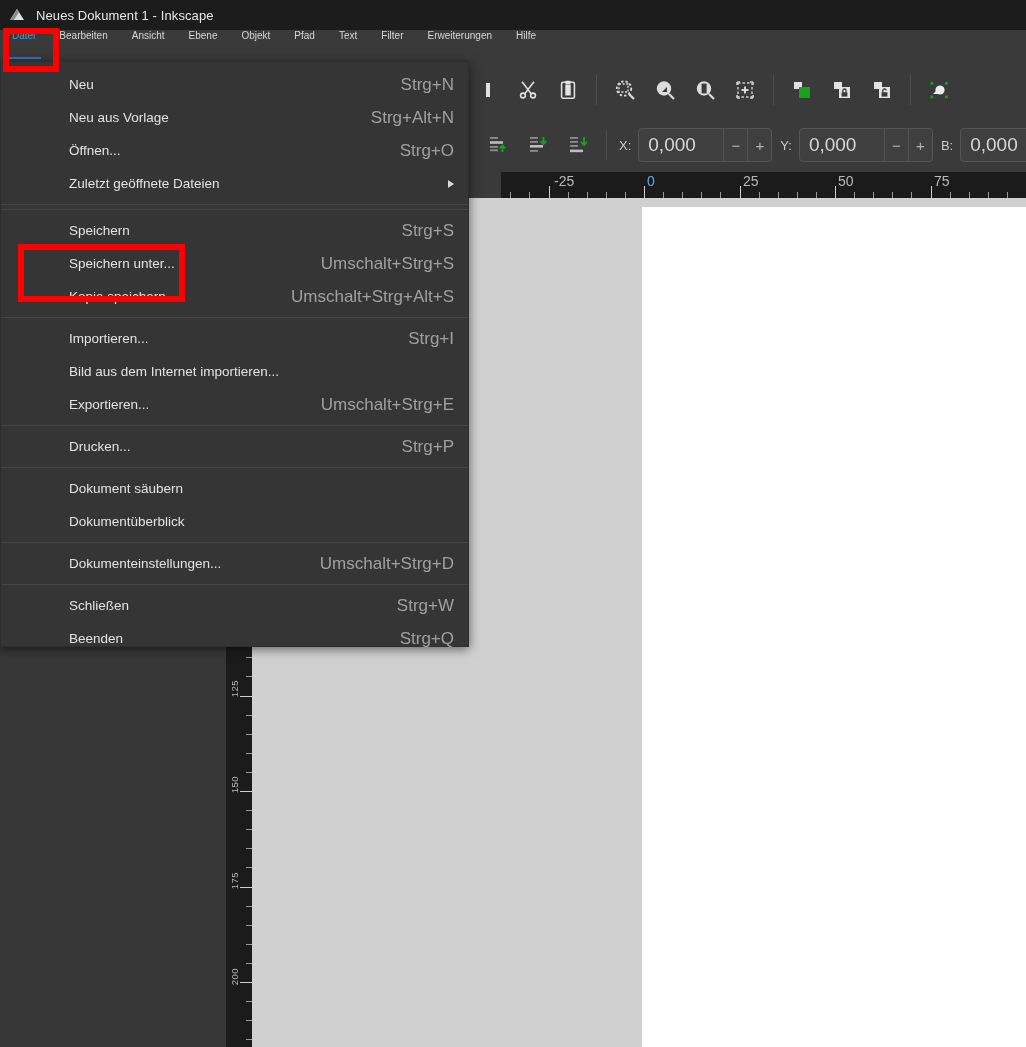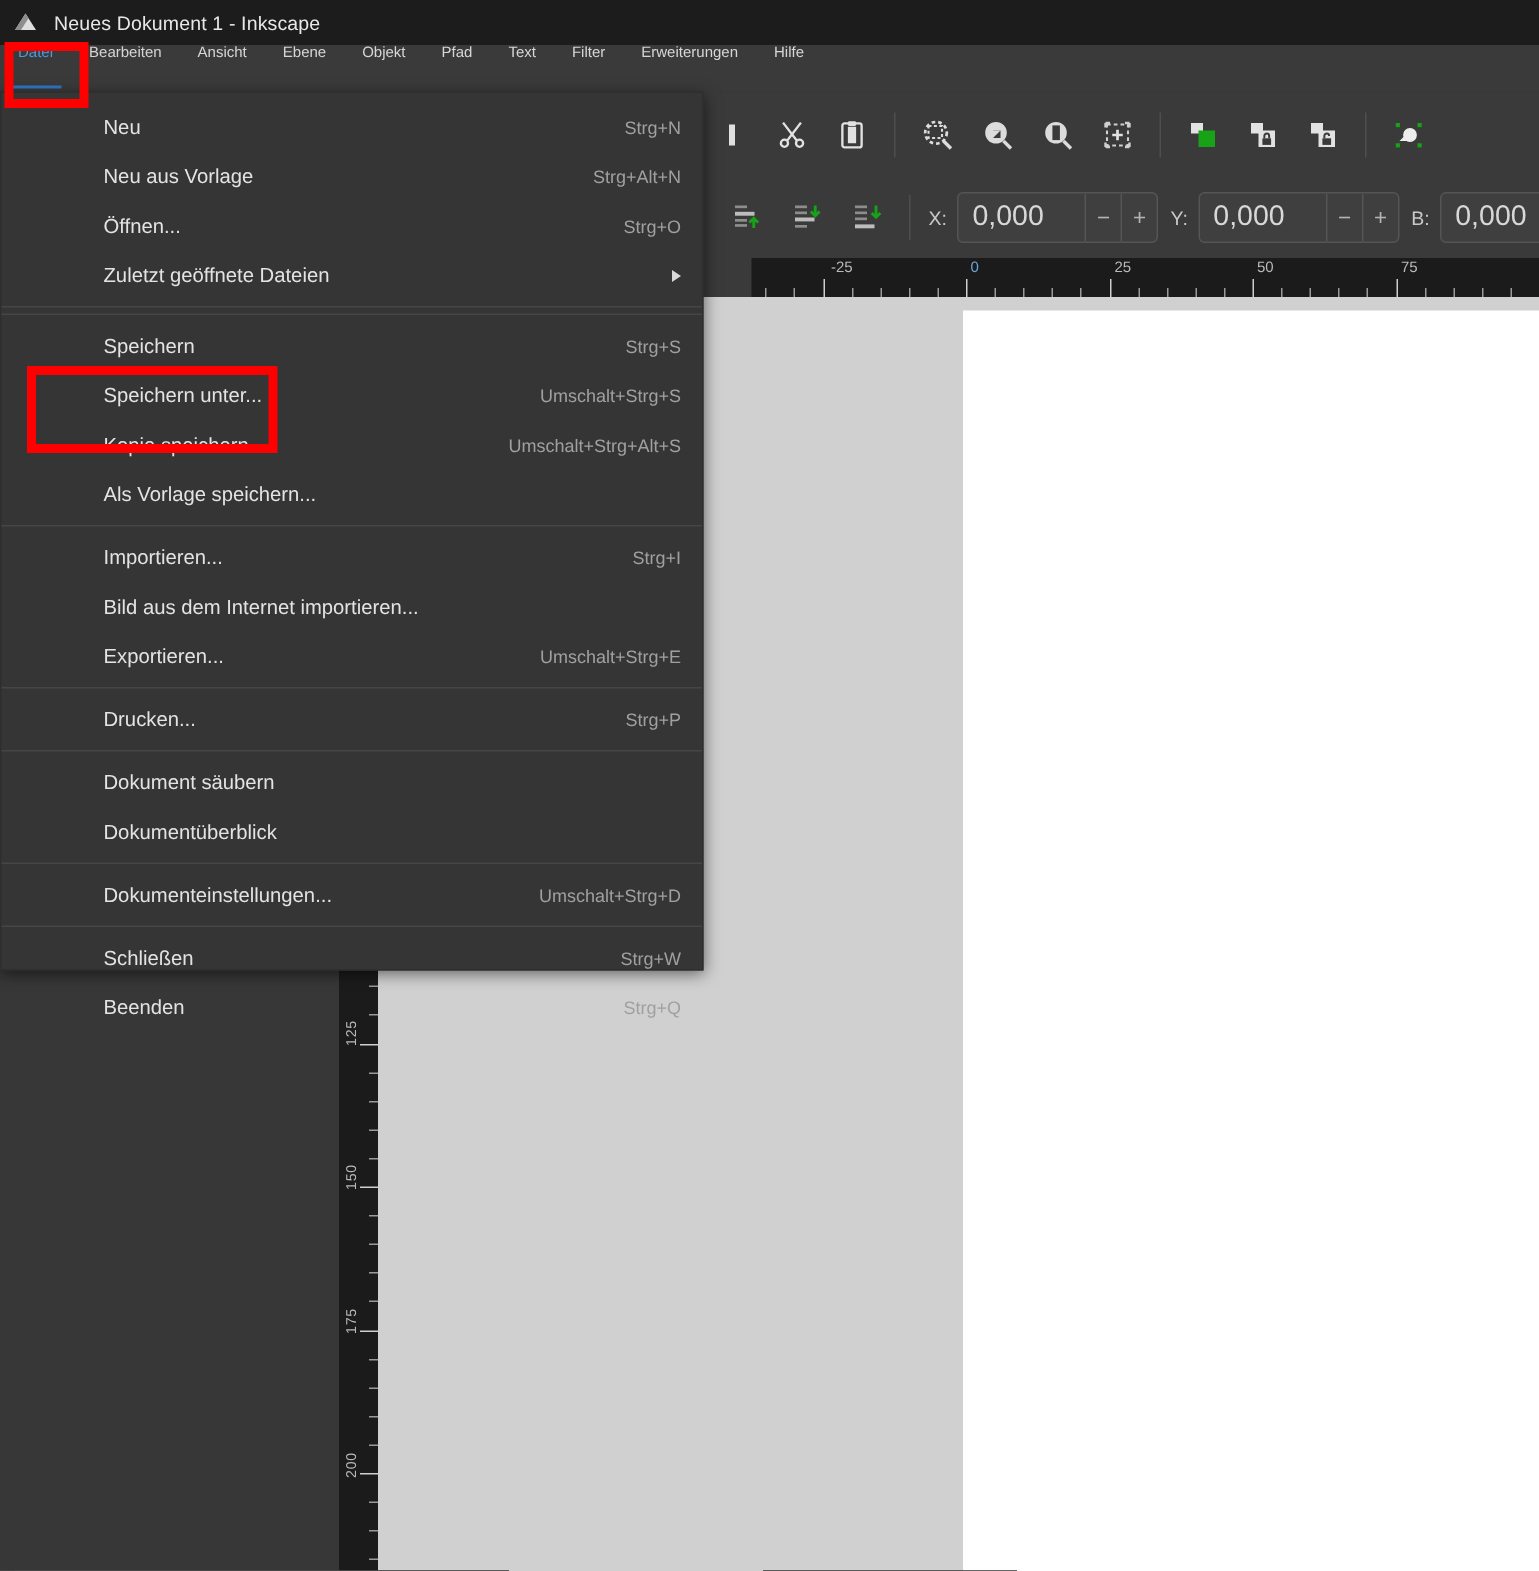--- a/index.html
+++ b/index.html
@@ -66,21 +66,21 @@
 
   
   #hruler {
     position:absolute; left:468px; top:172px; width:558px; height:26px;
     background:#1b1b1b; overflow:hidden;
   }
   #hruler .dead { position:absolute; left:0; top:0; width:33px; height:26px; background:#3a3a3a; }
   .htick { position:absolute; bottom:0; width:1px; background:#9a9a9a; }
   .htick.major { height:12px; background:#cfcfcf; }
   .htick.minor { height:6px; }
-  .hlabel { position:absolute; top:1px; font-size:10px; color:#b9b9b9; }
+  .hlabel { position:absolute; top:1px; font-size:14px; color:#b9b9b9; }
   .hlabel.zero { color:#6aa9dd; }
 
   #vruler {
     position:absolute; left:226px; top:198px; width:26px; height:849px;
     background:#1b1b1b; overflow:hidden;
   }
   .vtick { position:absolute; right:0; height:1px; background:#9a9a9a; }
   .vtick.major { width:12px; background:#cfcfcf; }
   .vtick.minor { width:6px; }
   .vlabel {
@@ -115,21 +115,21 @@
   #file-menu {
     position:absolute; left:0px; top:61px; width:469px; height:586px;
     background:#353535; border:1px solid #2e2e2e;
     box-shadow:0 2px 10px rgba(0,0,0,.55);
     padding:6px 0 6px 0;
   }
   .mi {
     position:relative; height:33px; display:flex; align-items:center;
     padding:0 14px 0 40px; color:#e3e3e3; font-size:13.5px; white-space:nowrap;margin-left:28px;
   }
-  .mi .accel { margin-left:auto; color:#a0a0a0; font-size:12px;text-align:right; }
+  .mi .accel { margin-left:auto; color:#a0a0a0; font-size:17px;text-align:right; }
   .mi .arrow {
     margin-left:auto; width:0; height:0;
     border-left:6px solid #d9d9d9; border-top:4.5px solid transparent; border-bottom:4.5px solid transparent;
   }
   .mi-sep { height:1px; background:#464646; margin:4px 0; }
 
   
   .annot {
     position:absolute; border:6px solid #ff0000; pointer-events:none;
   }
@@ -482,24 +482,20 @@
     <div class="mi">
       <span>Speichern unter...</span>
       <span class="accel">Umschalt+Strg+S</span>
     </div>
 
     <div class="mi">
       <span>Kopie speichern...</span>
       <span class="accel">Umschalt+Strg+Alt+S</span>
     </div>
 
-    <div class="mi">
-      <span>Als Vorlage speichern...</span>
-      <span class="accel"></span>
-    </div>
 
     <div class="mi-sep"></div>
 
     <div class="mi">
       <span>Importieren...</span>
       <span class="accel">Strg+I</span>
     </div>
 
     <div class="mi">
       <span>Bild aus dem Internet importieren...</span>

